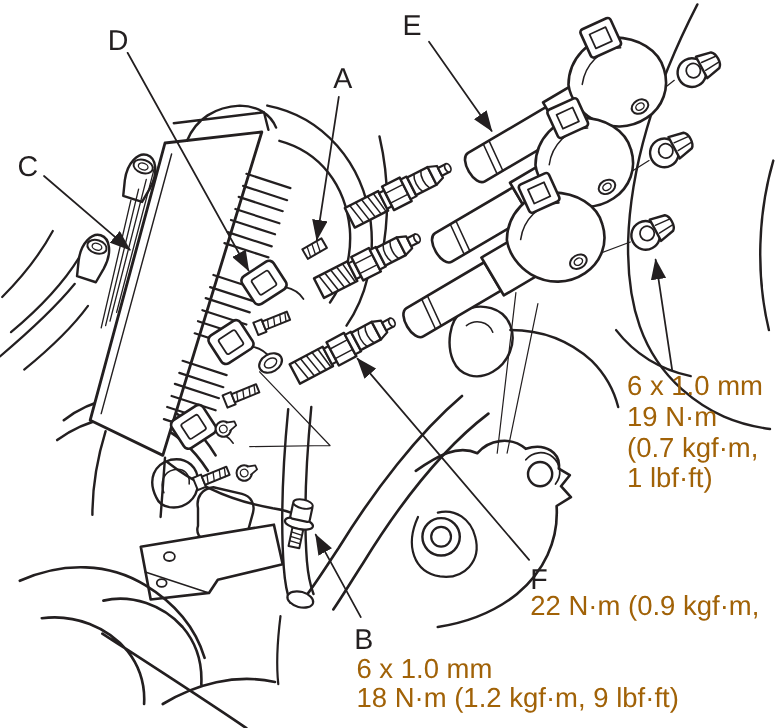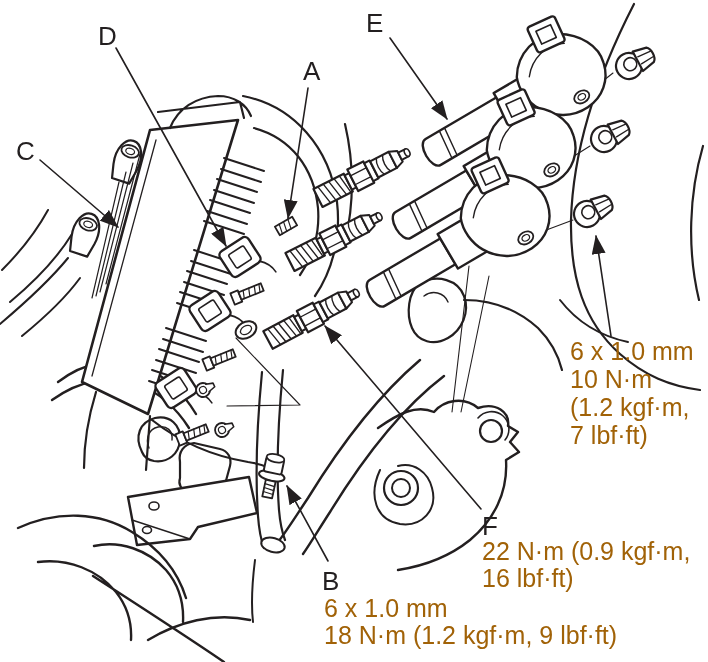--- a/index.html
+++ b/index.html
@@ -187,29 +187,28 @@
   </g>
 </svg>
 
   <div class="callout" style="left:16px;top:138px">C</div>
   <div class="callout" style="left:98px;top:23px">D</div>
   <div class="callout" style="left:303px;top:58px">A</div>
   <div class="callout" style="left:366px;top:10px">E</div>
 
   <div class="spec rt" style="left:570px;top:337px">
     <div>6 x 1.0 mm</div>
-    <div>10 N·m</div>
-    <div>(1.2 kgf·m,</div>
-    <div>7 lbf·ft)</div>
+    <div>19 N·m</div>
+    <div>(0.7 kgf·m,</div>
+    <div>1 lbf·ft)</div>
   </div>
 
   <div class="callout" style="left:482px;top:513px">F</div>
   <div class="spec" style="left:482px;top:538px">
     <div>22 N·m (0.9 kgf·m,</div>
-    <div>16 lbf·ft)</div>
   </div>
 
   <div class="callout" style="left:322px;top:568px">B</div>
   <div class="spec" style="left:324px;top:595px">
     <div>6 x 1.0 mm</div>
     <div>18 N·m (1.2 kgf·m, 9 lbf·ft)</div>
   </div>
 
 </div>
 

